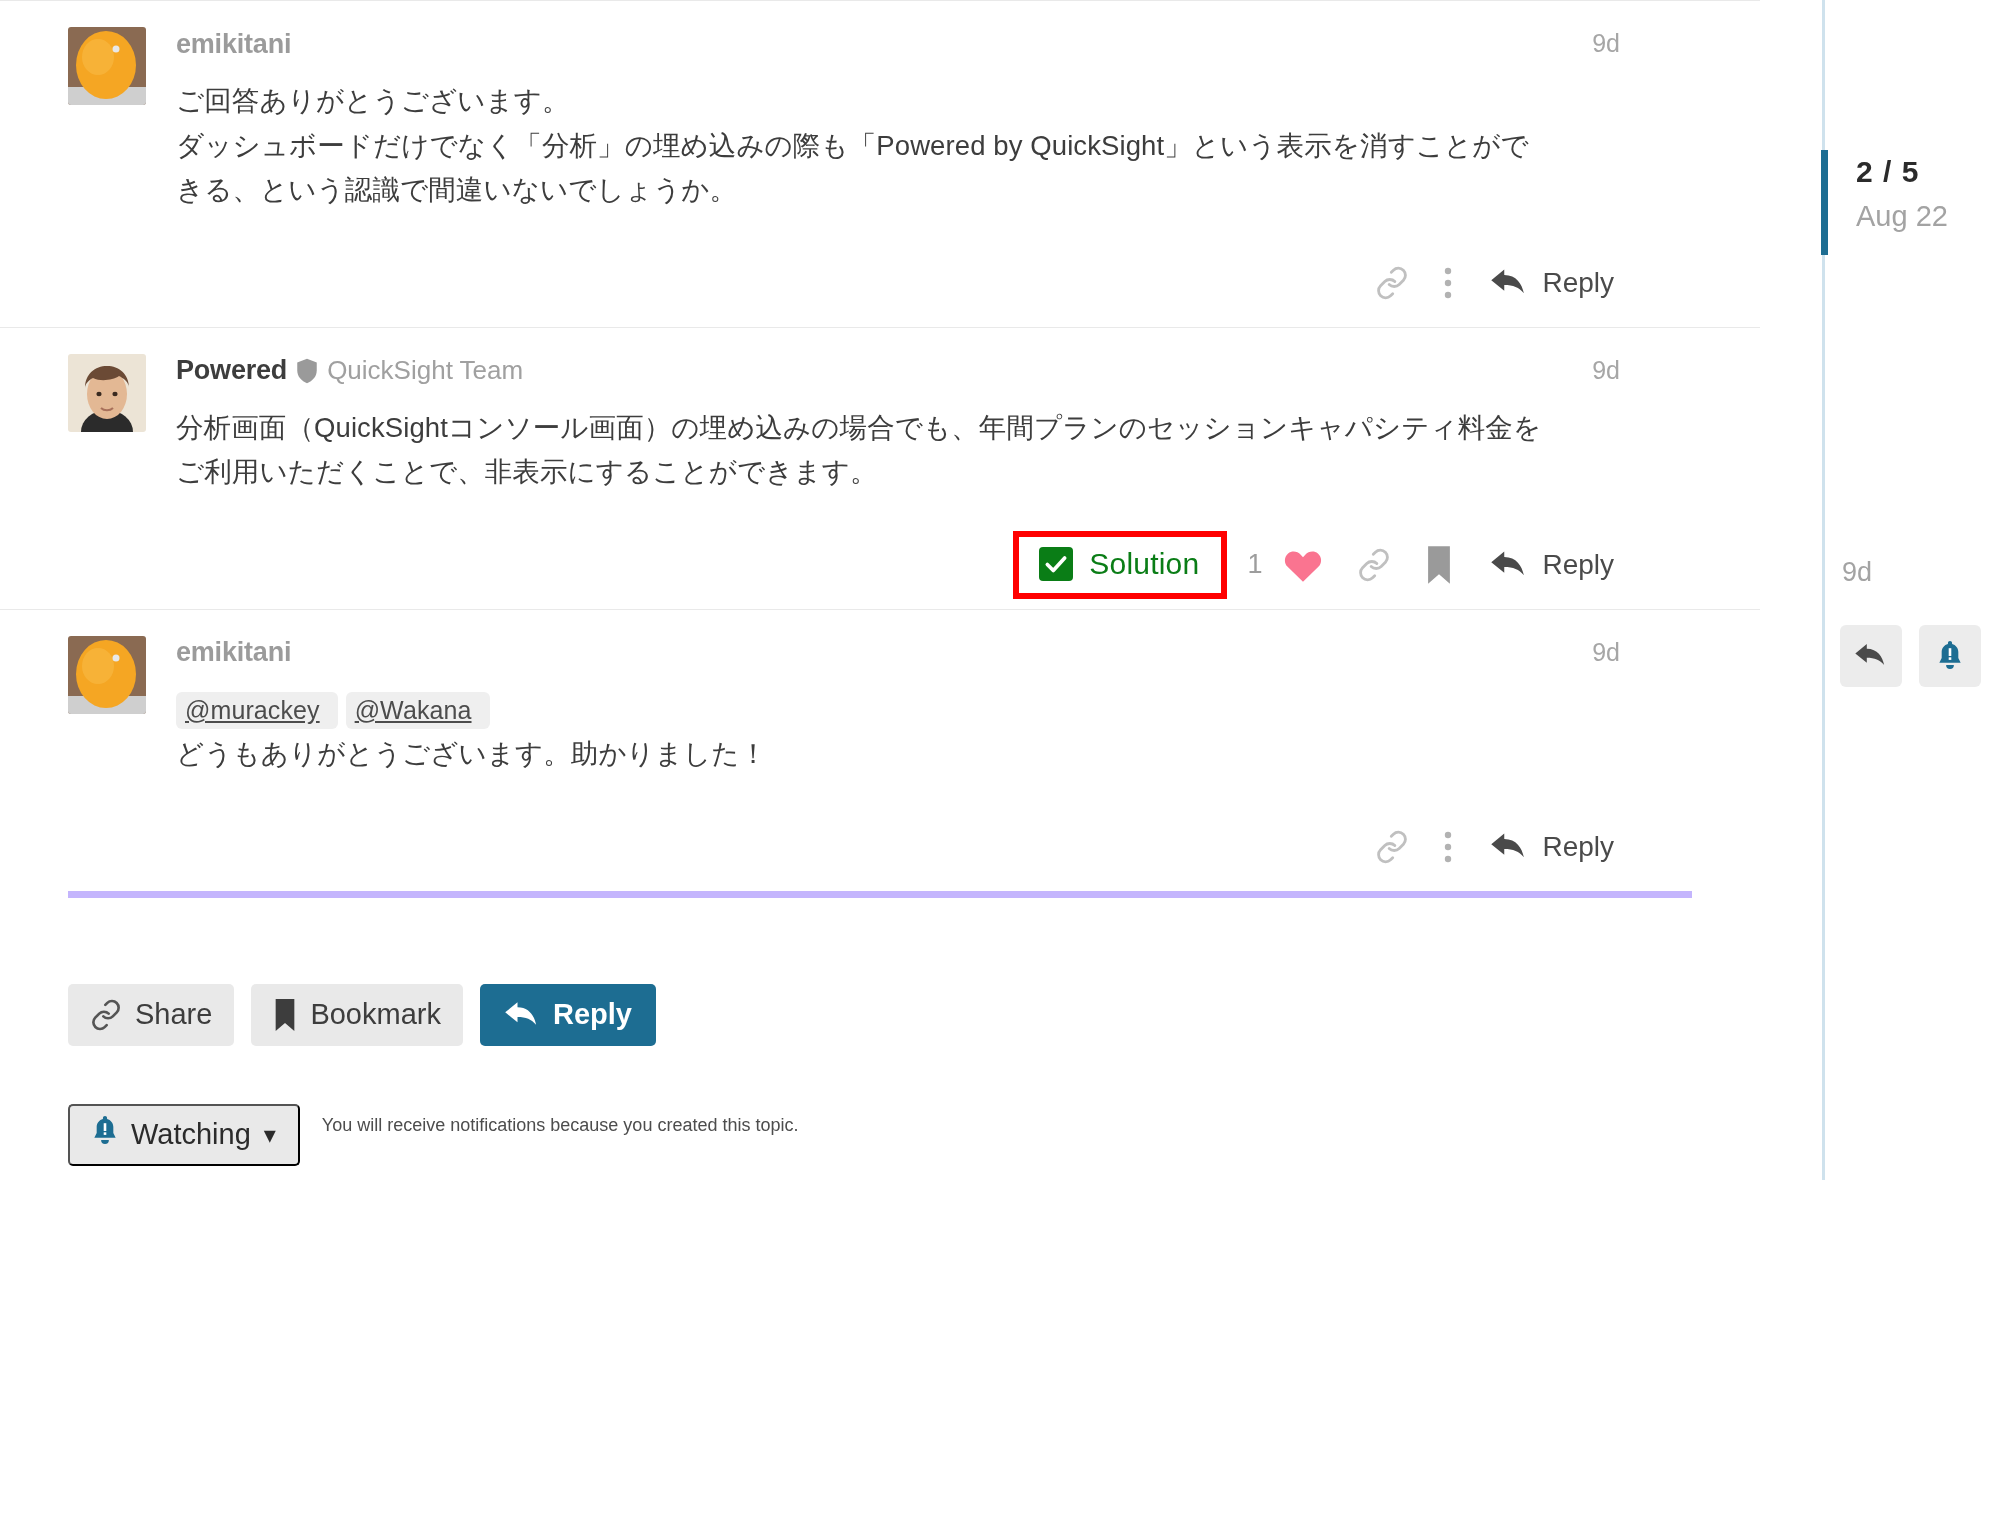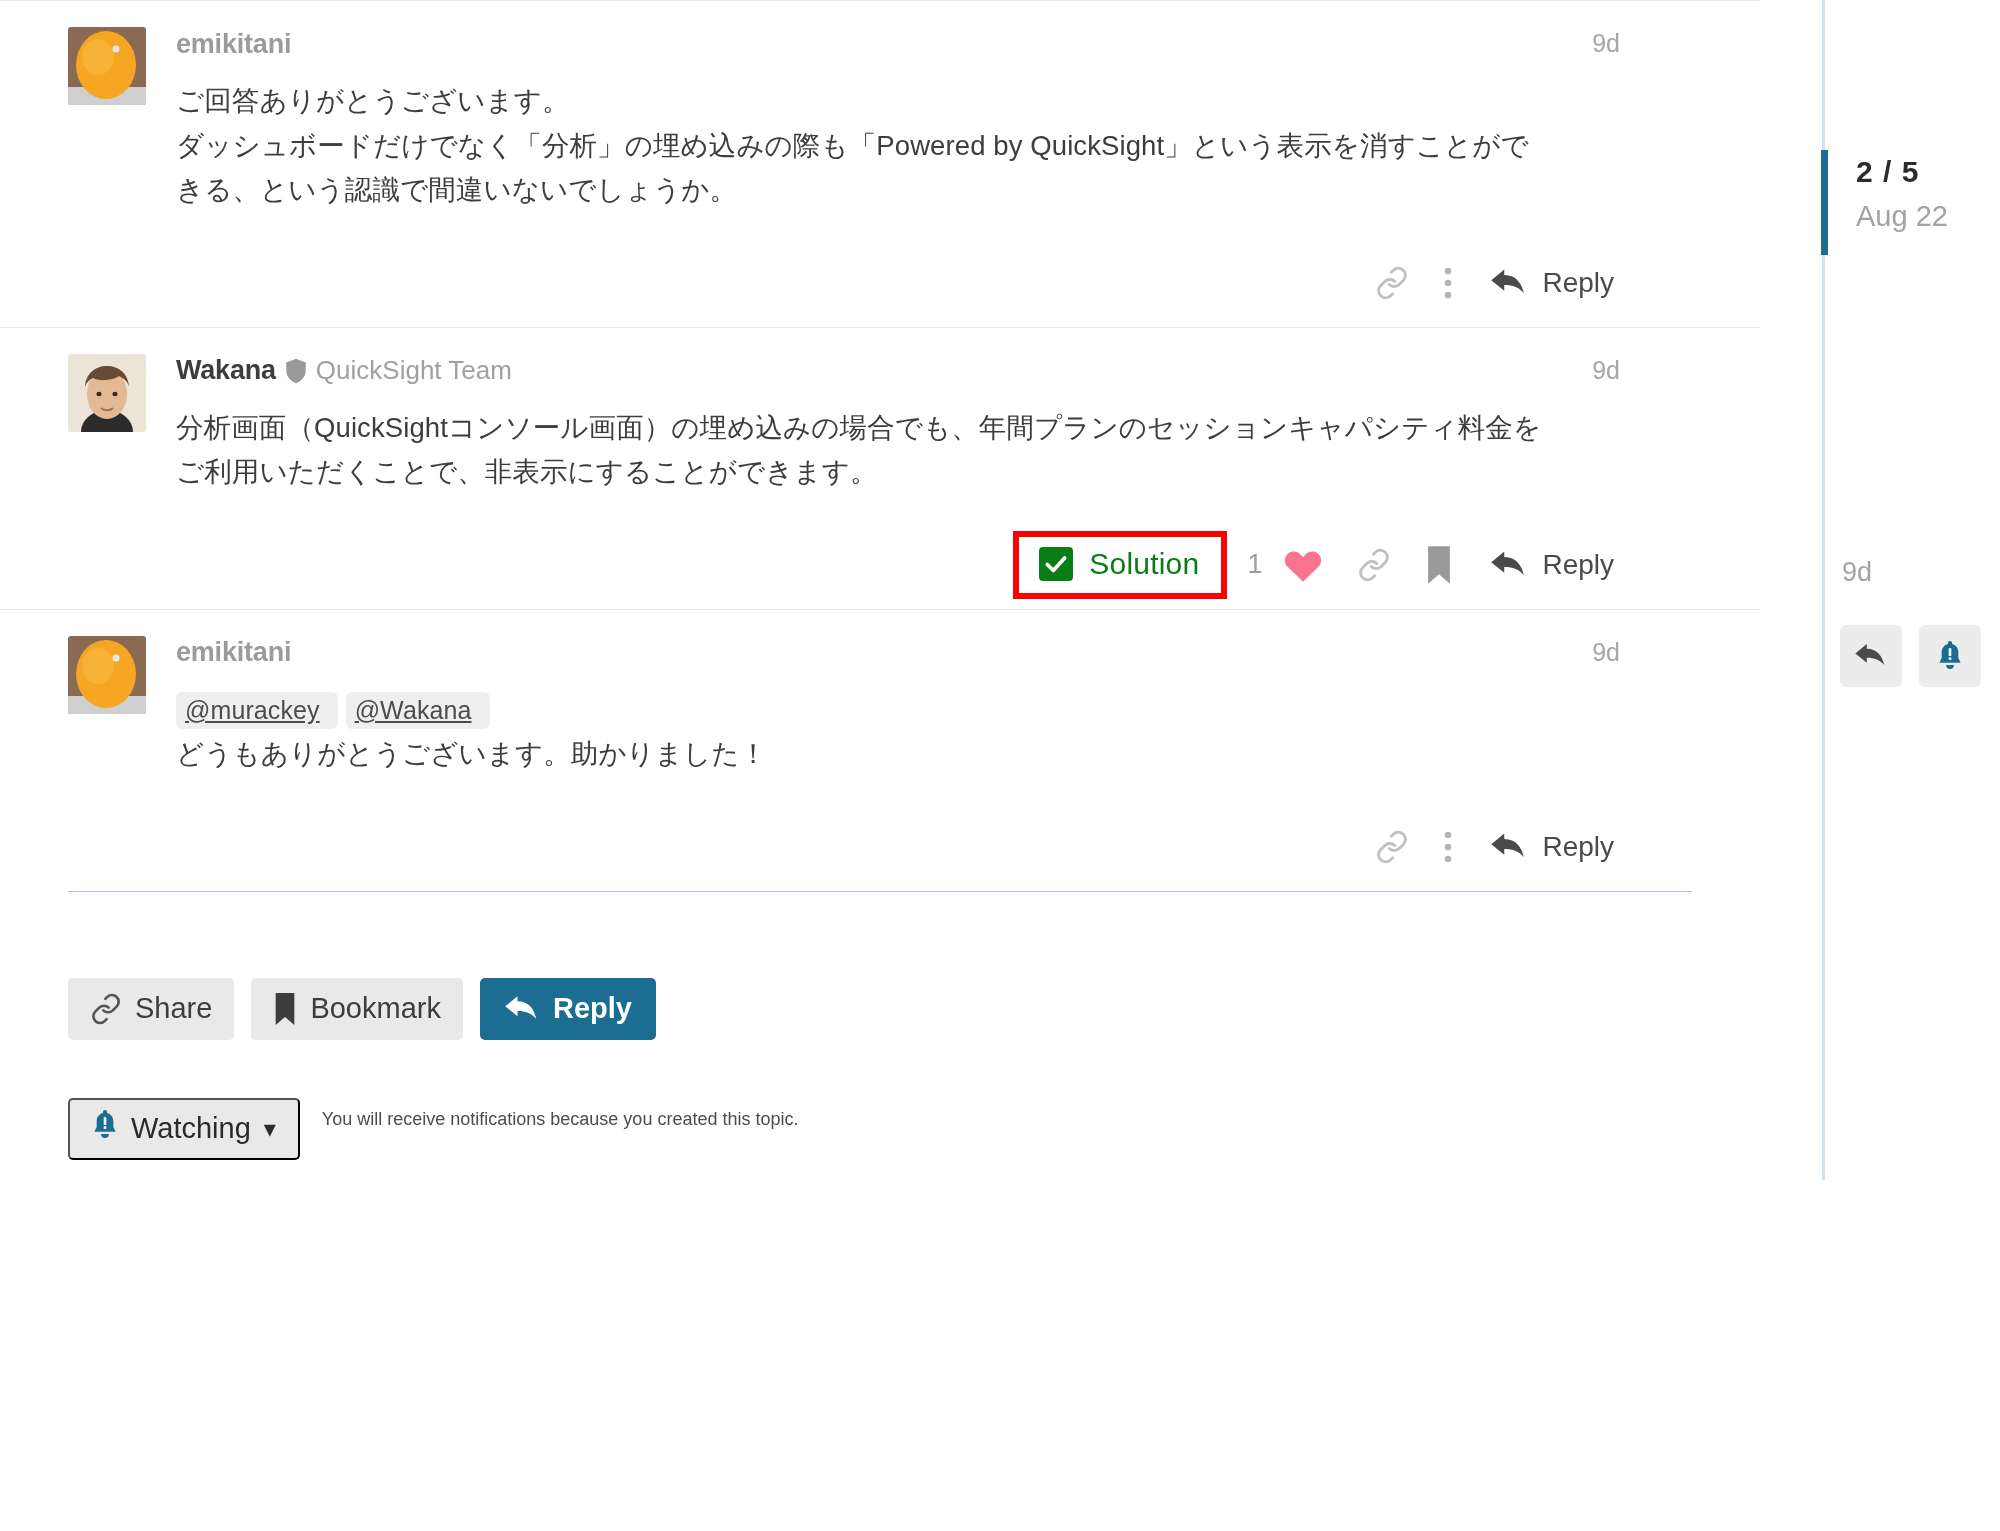--- a/index.html
+++ b/index.html
@@ -163,21 +163,21 @@
   }
   .like-count {
     font-size: 27px;
     color: #9d9d9d;
     margin-right: 4px;
     margin-left: 14px;
   }
 
   
   .topic-footer {
-    border-top: 1px solid #c4b5fd;
+    border-top: 7px solid #c4b5fd;
     margin: 0 68px 0 68px;
     padding-top: 0;
   }
   .footer-buttons {
     display: flex;
     align-items: center;
     gap: 17px;
     padding: 86px 0 0 0;
   }
   .btn {
@@ -355,21 +355,21 @@
             <ellipse cx="39" cy="78" rx="26" ry="22" fill="#2b2b2b"></ellipse>
             <ellipse cx="39" cy="40" rx="20" ry="25" fill="#e3b894"></ellipse>
             <path d="M17 34c0-14 10-22 22-22s22 8 22 22c0-6-6-10-10-12-6 4-18 6-26 2-4 2-8 6-8 10z" fill="#6b4a35"></path>
             <ellipse cx="31" cy="40" rx="2.6" ry="2.2" fill="#3a2a20"></ellipse>
             <ellipse cx="47" cy="40" rx="2.6" ry="2.2" fill="#3a2a20"></ellipse>
             <path d="M33 54c3 3 9 3 12 0" stroke="#a8705a" stroke-width="2" fill="none"></path>
           </svg>
         </div>
         <div class="post-body">
           <div class="post-head">
-            <span class="username dark">Wakana</span>
+            <span class="username dark">Powered</span>
             <span class="shield-icon">
               <svg viewBox="0 0 20 24" xmlns="http://www.w3.org/2000/svg">
                 <path d="M10 0.8 1 4.2v7.2c0 6 4 10 9 11.8 5-1.8 9-5.8 9-11.8V4.2z" fill="#9a9a9a"></path>
               </svg>
             </span>
             <span class="title-text">QuickSight Team</span>
             <span class="post-date">9d</span>
           </div>
           <div class="cooked">
             <p>分析画面（QuickSightコンソール画面）の埋め込みの場合でも、年間プランのセッションキャパシティ料金を</p>

